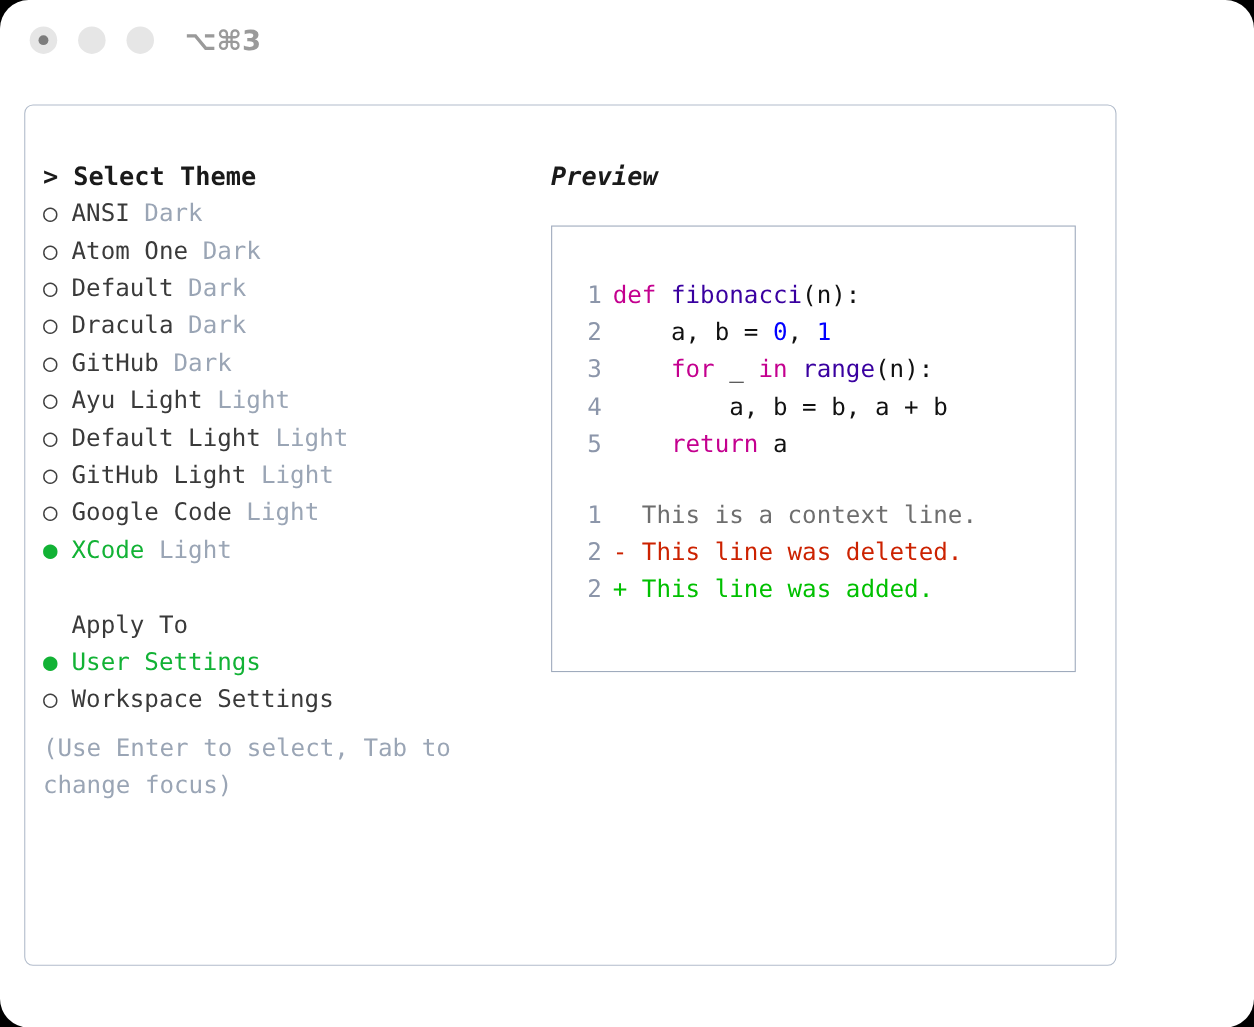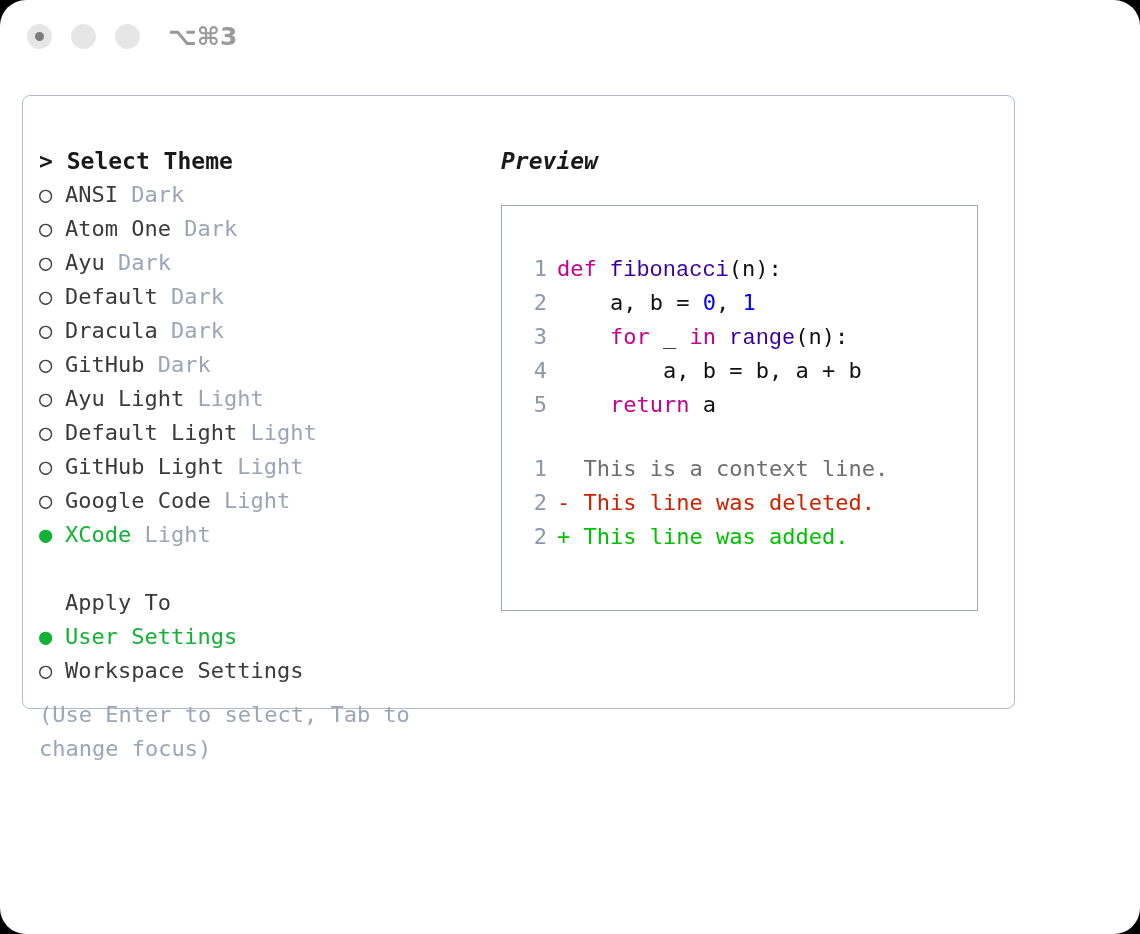--- a/index.html
+++ b/index.html
@@ -60,21 +60,21 @@
     color: #9a9a9a;
     letter-spacing: 0px;
     white-space: pre;
   }
 
   
   .panel {
     position: absolute;
     left: 22px; top: 95px;
     width: 993px;
-    height: 614px;
+    height: 783px;
     border: 1.5px solid #b2bccb;
     border-radius: 8px;
     box-sizing: border-box;
     background: #ffffff;
   }
 
   
   .left-col {
     position: absolute;
     left: 16px; top: 48px;
@@ -149,21 +149,21 @@
   }
   .cl { display: block; height: 34px; }
   .ln {
     display: inline-block;
     width: 28px;
     color: #8c96aa;
     text-align: right;
     margin-right: 10px;
   }
   .kw  { color: #c4008f; }
-  .fn  { color: #3900a0; font-family: Liberation Mono, monospace; }
+  .fn  { color: #3900a0; }
   .num { color: #0000ff; }
   .pl  { color: #111111; }
   .ctx { color: #6e6e6e; }
   .del { color: #cc2200; }
   .add { color: #00c000; }
   .gap { display: block; height: 30px; }
 </style>
 </head>
 <body>
 
@@ -180,21 +180,20 @@
     <div class="shortcut">⌥⌘3</div>
   </div>
 
   <div class="panel">
 
     <div class="left-col">
       <div class="heading">&gt; Select Theme</div>
       <div id="theme-list">
           <div class="opt-row"><span class="bullet">○</span><span class="opt-label">ANSI</span> <span class="opt-kind">Dark</span></div>
           <div class="opt-row"><span class="bullet">○</span><span class="opt-label">Atom One</span> <span class="opt-kind">Dark</span></div>
-          <div class="opt-row"><span class="bullet">○</span><span class="opt-label">Ayu</span> <span class="opt-kind">Dark</span></div>
           <div class="opt-row"><span class="bullet">○</span><span class="opt-label">Default</span> <span class="opt-kind">Dark</span></div>
           <div class="opt-row"><span class="bullet">○</span><span class="opt-label">Dracula</span> <span class="opt-kind">Dark</span></div>
           <div class="opt-row"><span class="bullet">○</span><span class="opt-label">GitHub</span> <span class="opt-kind">Dark</span></div>
           <div class="opt-row"><span class="bullet">○</span><span class="opt-label">Ayu Light</span> <span class="opt-kind">Light</span></div>
           <div class="opt-row"><span class="bullet">○</span><span class="opt-label">Default Light</span> <span class="opt-kind">Light</span></div>
           <div class="opt-row"><span class="bullet">○</span><span class="opt-label">GitHub Light</span> <span class="opt-kind">Light</span></div>
           <div class="opt-row"><span class="bullet">○</span><span class="opt-label">Google Code</span> <span class="opt-kind">Light</span></div>
           <div class="opt-row selected"><span class="bullet sel">●</span><span class="opt-label">XCode</span> <span class="opt-kind">Light</span></div>
         </div>
 

